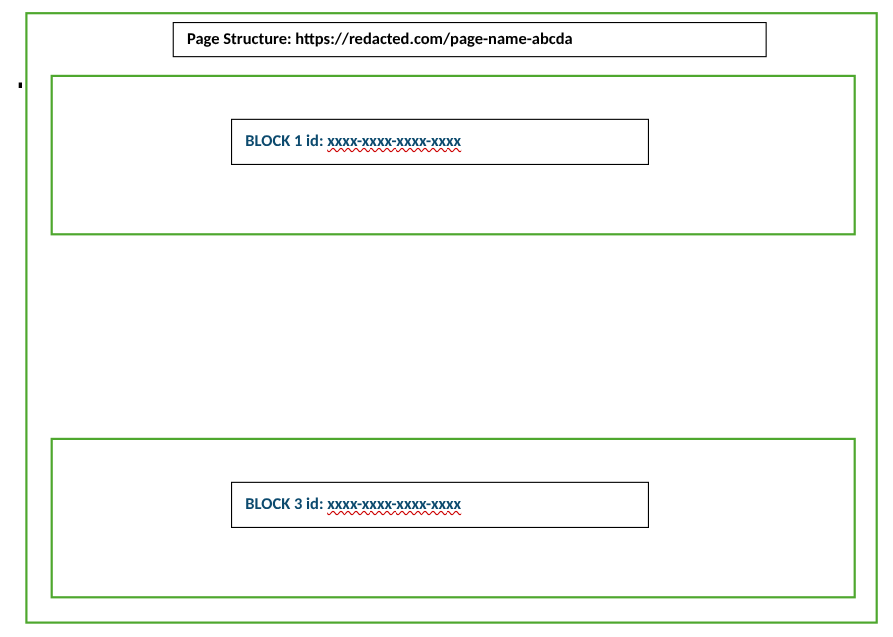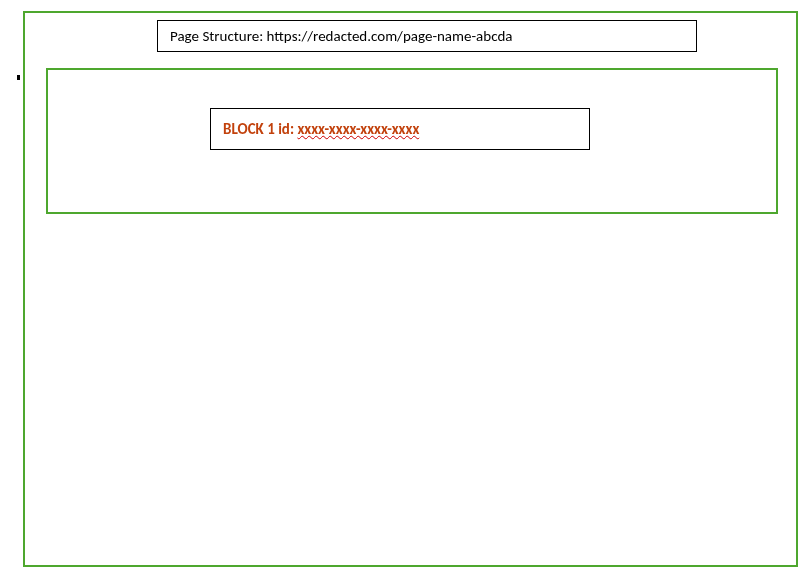--- a/index.html
+++ b/index.html
@@ -35,21 +35,21 @@
       left: 132px;
       top: 7px;
       width: 540px;
       height: 32px;
       border: 1px solid #000000;
       display: flex;
       align-items: center;
       padding-left: 12px;
     }
     .title-text {
-      font-weight: normal;
+      font-weight: bold;
       font-size: 15px;
       color: #000000;
     }
     .block-container {
       position: absolute;
       left: 21px;
       width: 732px;
       height: 146px;
       border: 2px solid #4ea72e;
       display: flex;
@@ -64,21 +64,21 @@
       width: 380px;
       height: 42px;
       border: 1px solid #000000;
       display: flex;
       align-items: center;
       padding-left: 12px;
     }
     .block-label {
       font-weight: bold;
       font-size: 15px;
-      color: #c2410c;
+      color: #0c4a6e;
     }
     .id-value {
       text-decoration: underline;
       text-decoration-color: #cc0000;
       text-decoration-style: wavy;
       text-decoration-thickness: 1px;
     }
   </style>
 </head>
 <body>
@@ -95,14 +95,21 @@
 
   <div class="block-container block-1">
     <div class="block-label-box">
       <span class="block-label">
         <span>BLOCK 1 id: </span><span class="id-value">xxxx-xxxx-xxxx-xxxx</span>
       </span>
     </div>
   </div>
 
 
+  <div class="block-container block-3">
+    <div class="block-label-box">
+      <span class="block-label">
+        <span>BLOCK 3 id: </span><span class="id-value">xxxx-xxxx-xxxx-xxxx</span>
+      </span>
+    </div>
+  </div>
 
 </div>
 
 </body></html>

